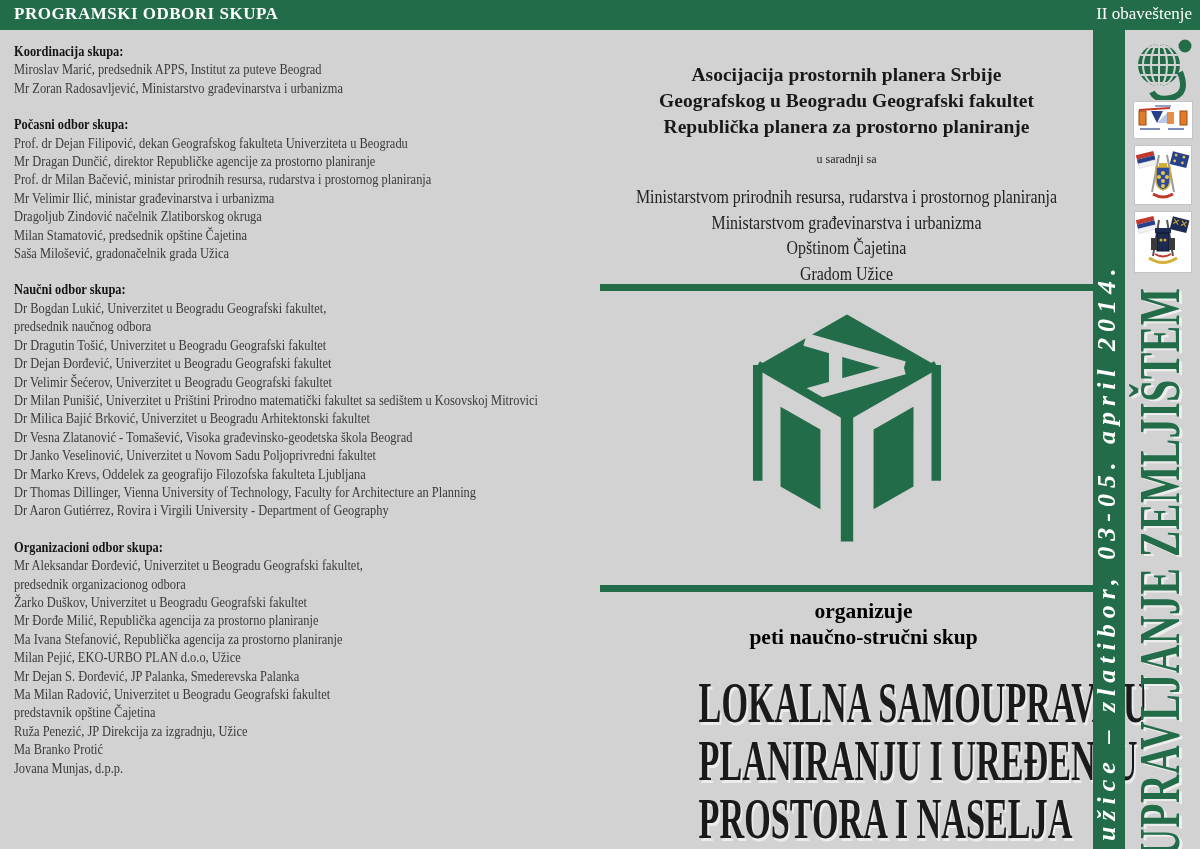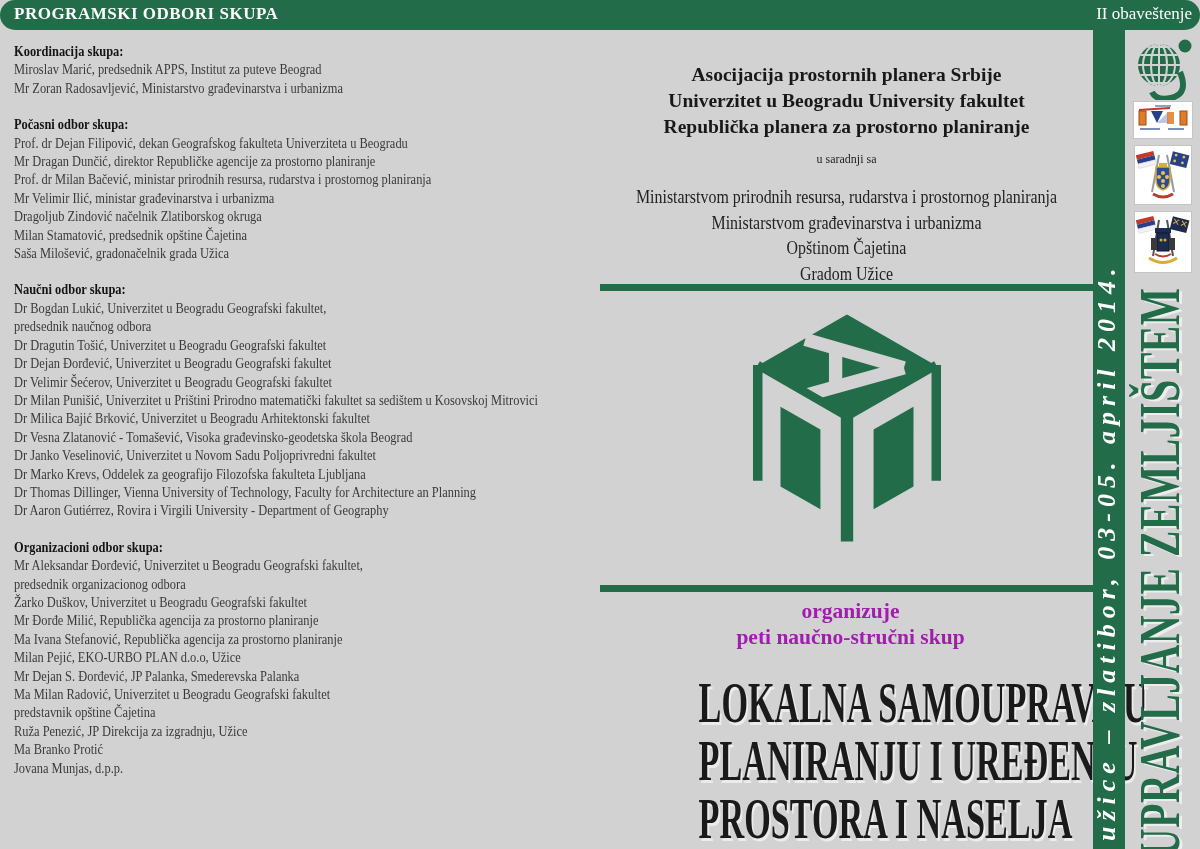--- a/index.html
+++ b/index.html
@@ -7,41 +7,41 @@
     --bg:#d2d2d2;
     --body-text:#3a3a3a;
     --title-text:#1a1a1a;
   }
   html,body{margin:0;padding:0;background:#888;}
   .poster{
     position:relative;width:1200px;height:849px;background:var(--bg);
     font-family:"Liberation Serif", serif;overflow:hidden;
   }
   
-  .top-bar{position:absolute;left:0;top:0;width:1200px;height:30px;background:var(--green);color:#fff;border-radius:15px;}
+  .top-bar{position:absolute;left:0;top:0;width:1200px;height:30px;background:var(--green);color:#fff;}
   .top-bar .tb-left{position:absolute;left:14px;top:4px;font-weight:bold;font-size:17px;letter-spacing:.5px;}
   .top-bar .tb-right{position:absolute;right:8px;top:4px;font-size:17px;text-align:right;}
   
   .committees{
     position:absolute;left:14px;top:42px;width:716px;
     transform:scaleX(0.84);transform-origin:left top;
     color:var(--body-text);font-size:14.8px;line-height:18.4px;
   }
   .c-section{margin-bottom:18px;}
   .c-title{font-weight:bold;color:#141414;}
   
   .right-page{position:absolute;left:600px;top:30px;width:493px;height:819px;text-align:center;color:#1f1f1f;margin-top:12px;}
   .org-lines{position:absolute;top:20px;left:0;width:100%;font-weight:bold;font-size:19.5px;line-height:26px;color:#181818;}
   .coop{position:absolute;top:110px;left:0;width:100%;font-size:12px;}
   .partners{position:absolute;top:143px;left:0;width:100%;font-size:18.5px;line-height:25.5px;transform:scaleX(0.86);transform-origin:50% 0;color:#222;}
   .divider{position:absolute;left:0;width:493px;height:7px;background:var(--green);}
   .divider.d1{top:242px;}
   .divider.d2{top:543px;}
   .cube-wrap{position:absolute;top:266px;left:50%;transform:translateX(-50%);}
-  .event-lines{position:absolute;top:556px;left:4px;width:100%;font-weight:bold;font-size:21.5px;line-height:26px;color:#a21caf;}
+  .event-lines{position:absolute;top:556px;left:17px;width:100%;font-weight:bold;font-size:21.5px;line-height:26px;color:#000000;}
   .main-title{position:absolute;top:632px;left:0;width:100%;}
   .title-line{
     white-space:nowrap;font-weight:bold;font-size:57px;line-height:58px;color:var(--title-text);
     transform:scaleX(0.60);transform-origin:center;
     text-shadow:3px 3px 0 #ececec;
   }
   
   .date-strip{position:absolute;left:1093px;top:30px;width:32px;height:819px;background:var(--green);}
   .date-vert{
     position:absolute;left:29px;bottom:8px;transform-origin:0 100%;
@@ -117,21 +117,21 @@
         <div class="c-member">predstavnik opštine Čajetina</div>
         <div class="c-member">Ruža Penezić, JP Direkcija za izgradnju, Užice</div>
         <div class="c-member">Ma Branko Protić</div>
         <div class="c-member">Jovana Munjas, d.p.p.</div>
       </div>
     </div>
 
   <div class="right-page">
     <div class="org-lines">
         <div class="org-line">Asocijacija prostornih planera Srbije</div>
-        <div class="org-line">Univerzitet u Beogradu University fakultet</div>
+        <div class="org-line">Geografskog u Beogradu Geografski fakultet</div>
         <div class="org-line">Republička planera za prostorno planiranje</div>
       </div>
     <div class="coop">u saradnji sa</div>
     <div class="partners">
         <div class="partner-line">Ministarstvom prirodnih resursa, rudarstva i prostornog planiranja</div>
         <div class="partner-line">Ministarstvom građevinarstva i urbanizma</div>
         <div class="partner-line">Opštinom Čajetina</div>
         <div class="partner-line">Gradom Užice</div>
       </div>
 

